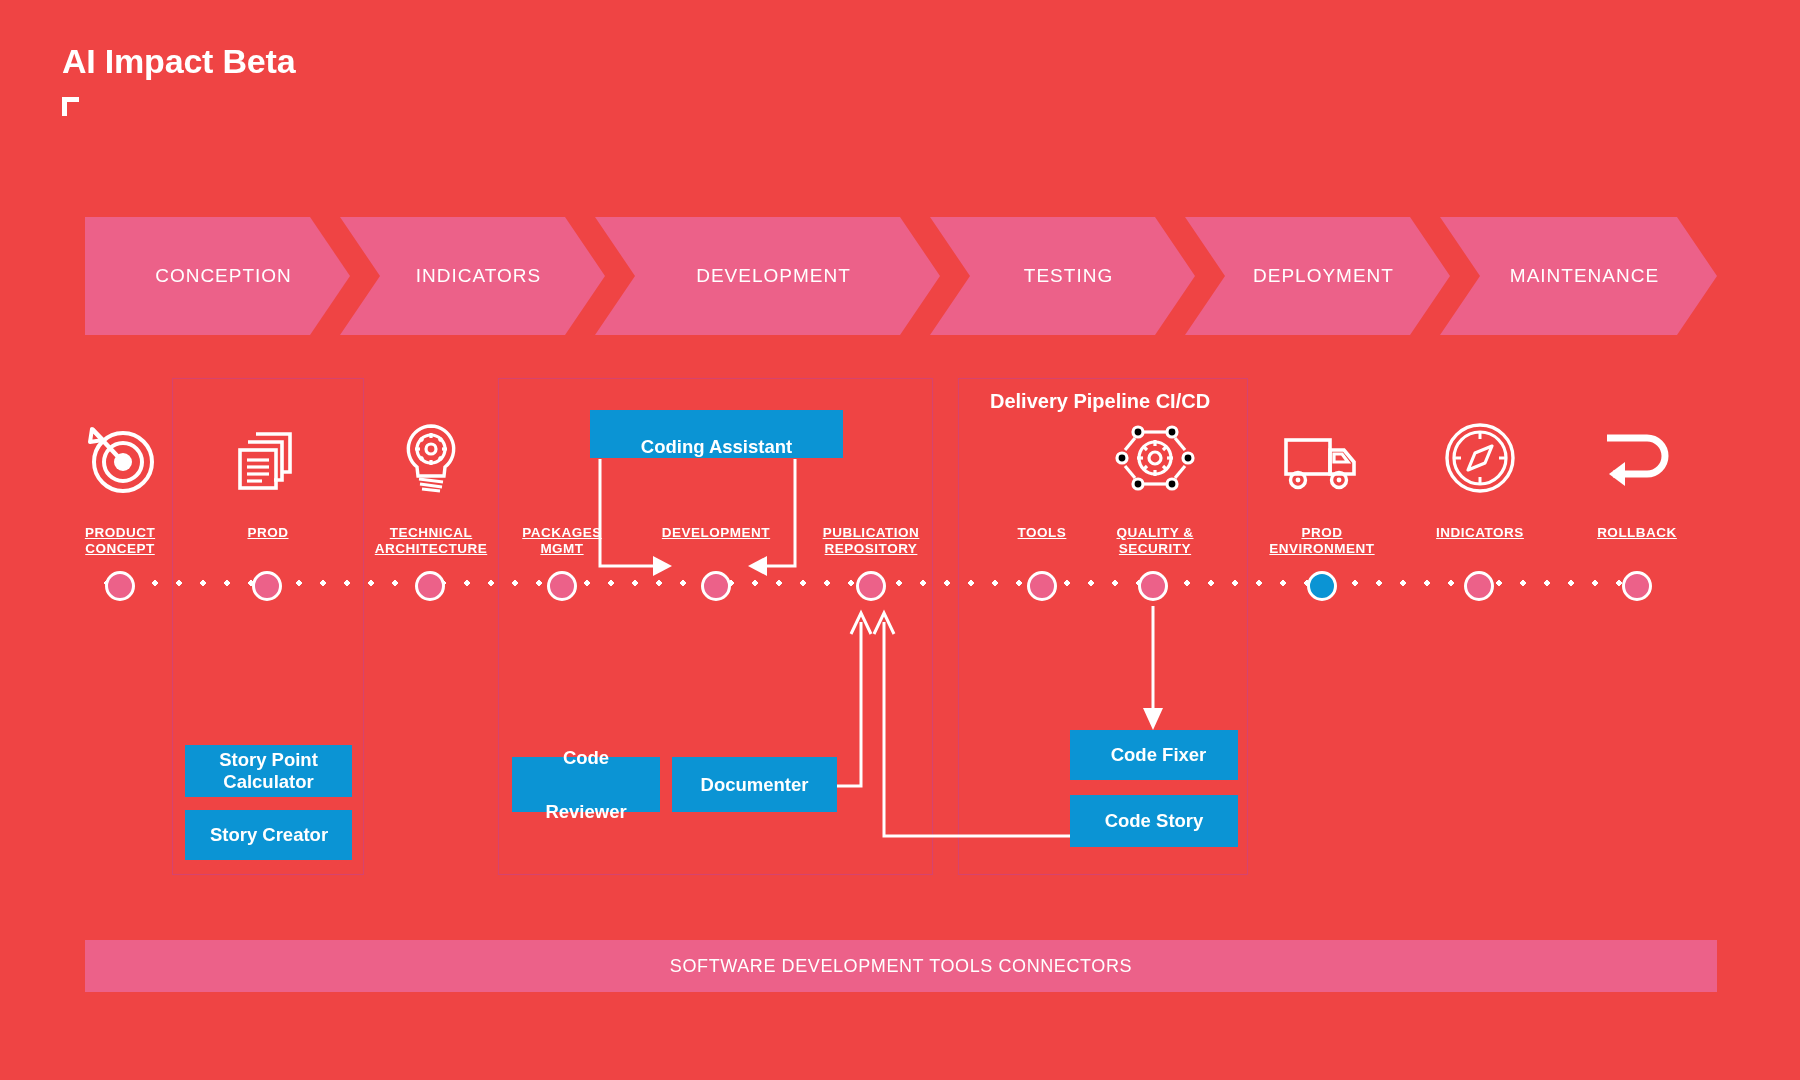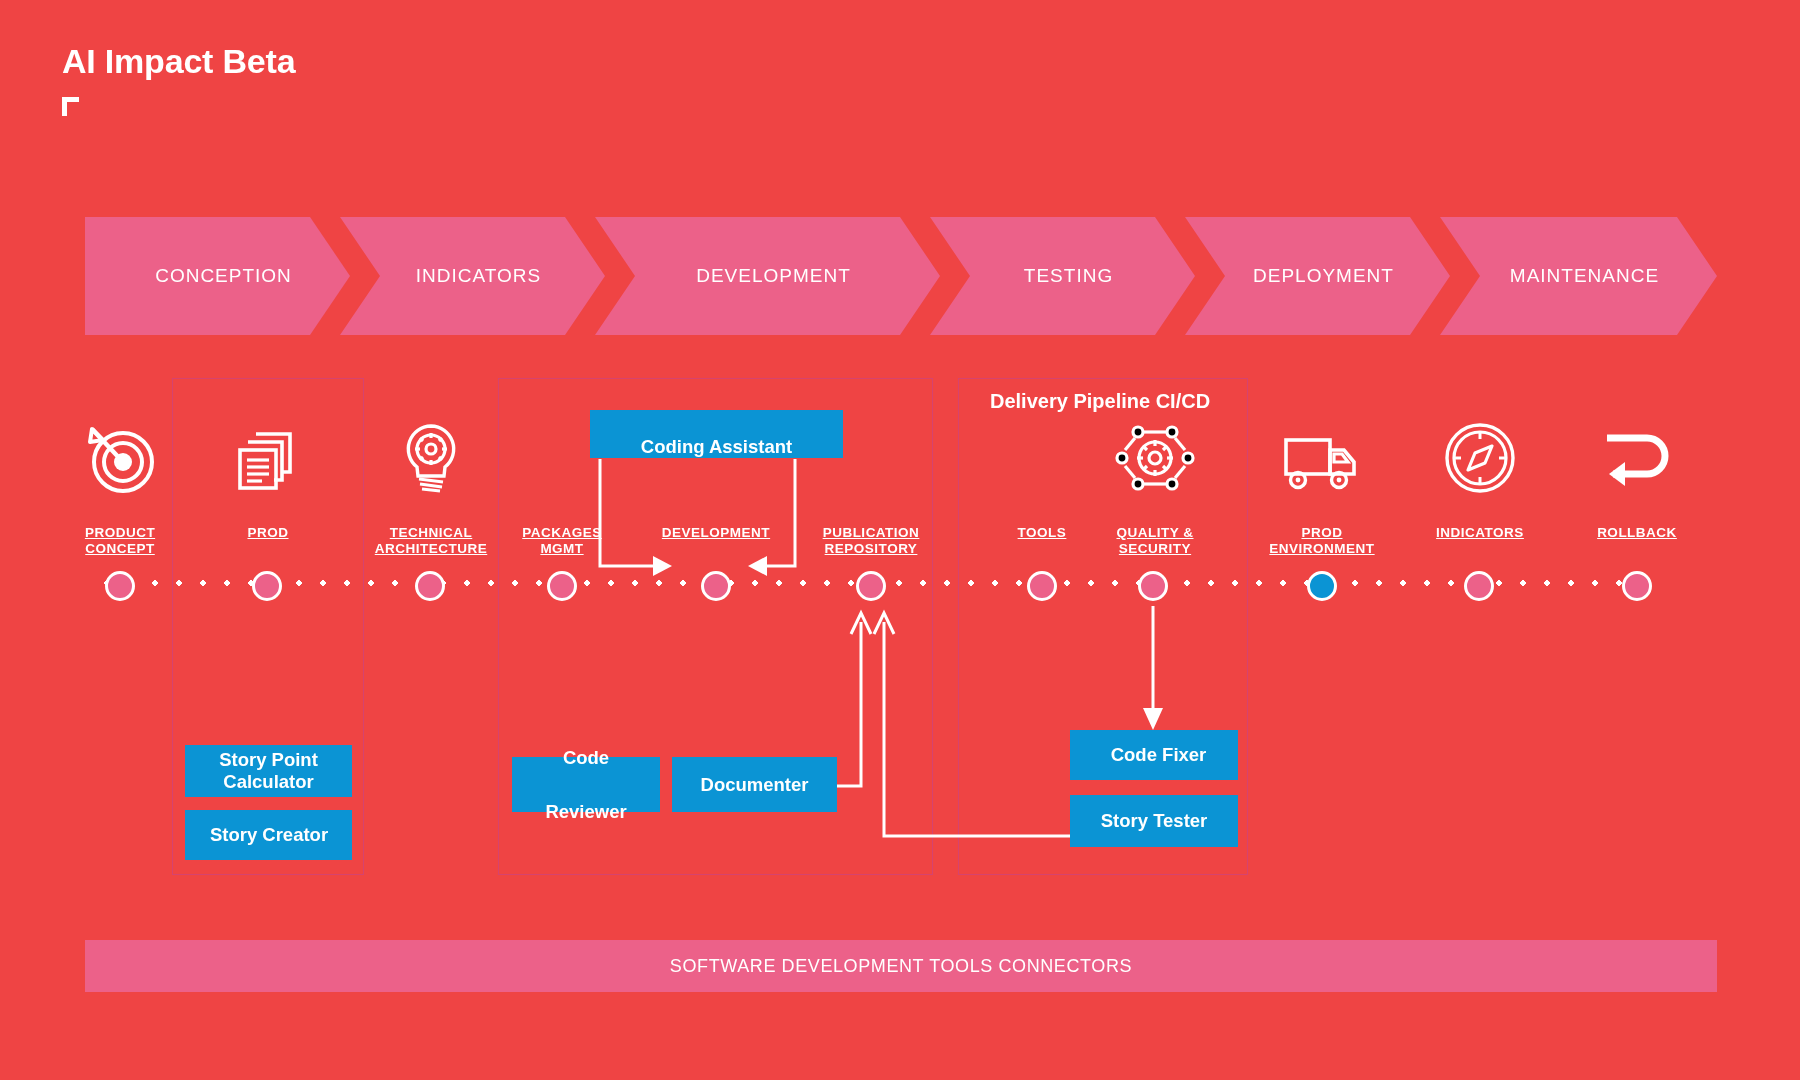--- a/index.html
+++ b/index.html
@@ -345,20 +345,20 @@
     <span>Reviewer</span>
   </div>
   <div class="tool" style="left:672px; top:757px; width:165px; height:55px;">
     <span>Documenter</span>
   </div>
 
   <div class="tool" style="left:1070px; top:730px; width:168px; height:50px;padding-left:15px;">
     <span>Code Fixer</span>
   </div>
   <div class="tool" style="left:1070px; top:795px; width:168px; height:52px;">
-    <span>Story Tester</span>
+    <span>Code Story</span>
   </div>
 
   <div class="bottom-banner">
     <span>SOFTWARE DEVELOPMENT TOOLS CONNECTORS</span>
   </div>
 
 </div>
 
 </body></html>

